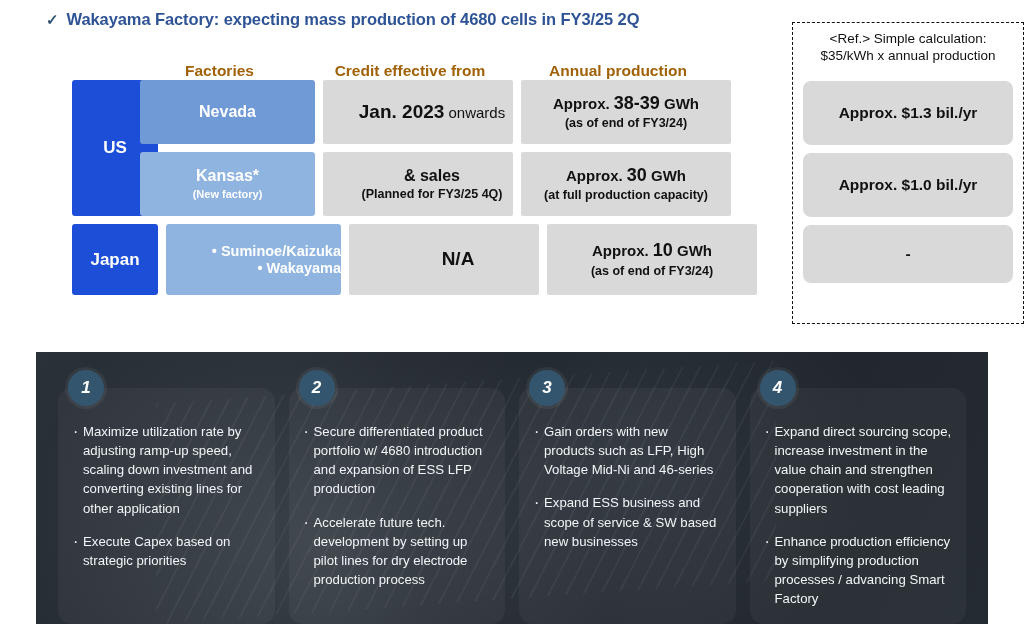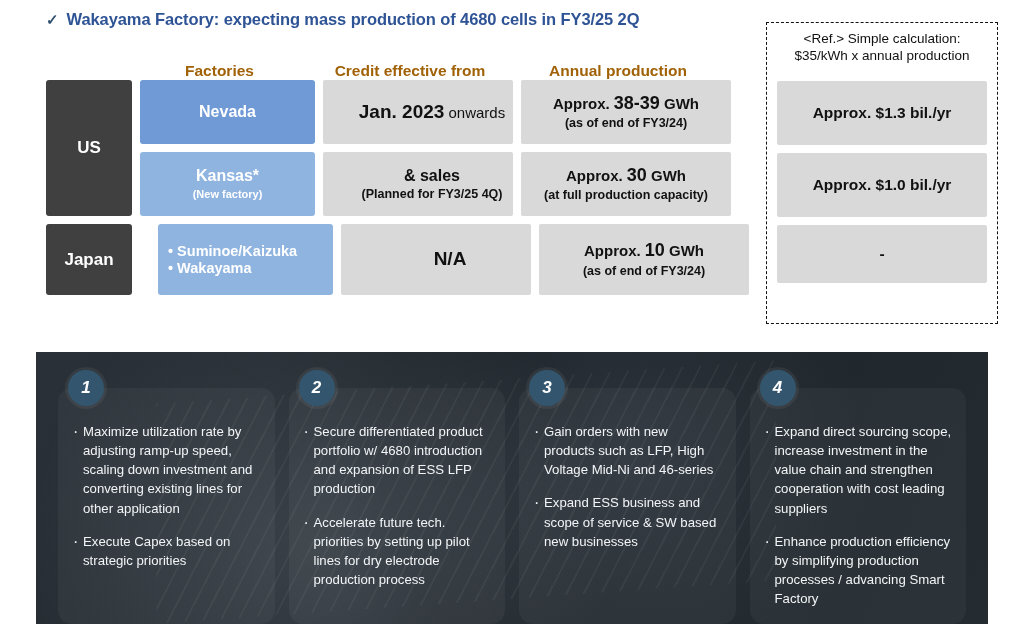--- a/index.html
+++ b/index.html
@@ -75,25 +75,26 @@
   .cell {
     display: flex;
     align-items: center;
     justify-content: center;
     text-align: left;
     box-sizing: border-box;
   }
   .region {
     width: 86px;
     flex: 0 0 86px;
-    background: #404040;
+    background: #1d4ed8;
     color: #ffffff;
     font-size: 17px;
     font-weight: bold;
     border-radius: 3px;
+    margin-left: 26px;
   }
   .region.tall {
     height: 136px;
   }
   .region-stack {
     width: 86px;
     flex: 0 0 86px;
     margin-right: 8px;
   }
   .factory {
@@ -149,36 +150,36 @@
     font-weight: bold;
   }
   .annual .big { font-size: 18px; font-weight: bold; }
   .annual .note { font-size: 12.5px; font-weight: bold; margin-top: 2px; }
   .na { font-size: 19px; font-weight: bold; }
 
   
   .refbox {
     position: absolute;
     top: 22px;
-    left: 766px;
+    left: 792px;
     width: 232px;
     height: 302px;
     border: 1.6px dashed #111111;
     box-sizing: border-box;
     padding: 8px 10px;
   }
   .refbox .title {
     text-align: center;
     font-size: 13.5px;
     line-height: 1.25;
     color: #111111;
   }
   .ref-cell {
     background: #d9d9d9;
-    border-radius: 2px;
+    border-radius: 8px;
     height: 64px;
     margin-top: 8px;
     display: flex;
     align-items: center;
     justify-content: center;
     font-size: 15.5px;
     font-weight: bold;
     color: #111111;
   }
   .ref-cell.first { margin-top: 16px; }
@@ -323,21 +324,21 @@
             <span>Approx. </span><span class="big">30</span><span> GWh</span>
           </div>
           <div class="note">(at full production capacity)</div>
         </div>
       </div>
     </div>
   </div>
 
   <div class="row japan">
     <div class="cell region">Japan</div>
-    <div class="cell factory light bullets" style="margin-left:26px;">
+    <div class="cell factory light bullets" style="margin-left:8px;align-items:flex-end;">
       <div>• Suminoe/Kaizuka</div>
       <div>• Wakayama</div>
     </div>
     <div class="cell grey credit">
       <div class="na">N/A</div>
     </div>
     <div class="cell grey annual">
       <div>
         <span>Approx. </span><span class="big">10</span><span> GWh</span>
       </div>
@@ -365,21 +366,21 @@
       <ul>
         <li>Maximize utilization rate by adjusting ramp-up speed, scaling down investment and converting existing lines for other application</li>
         <li>Execute Capex based on strategic priorities</li>
       </ul>
     </div>
 
     <div class="card">
       <div class="num">2</div>
       <ul>
         <li>Secure differentiated product portfolio w/ 4680 introduction and expansion of ESS LFP production</li>
-        <li>Accelerate future tech. priorities by setting up pilot lines for dry electrode production process</li>
+        <li>Accelerate future tech. development by setting up pilot lines for dry electrode production process</li>
       </ul>
     </div>
 
     <div class="card">
       <div class="num">3</div>
       <ul>
         <li>Gain orders with new products such as LFP, High Voltage Mid-Ni and 46-series</li>
         <li>Expand ESS business and scope of service &amp; SW based new businesses</li>
       </ul>
     </div>

